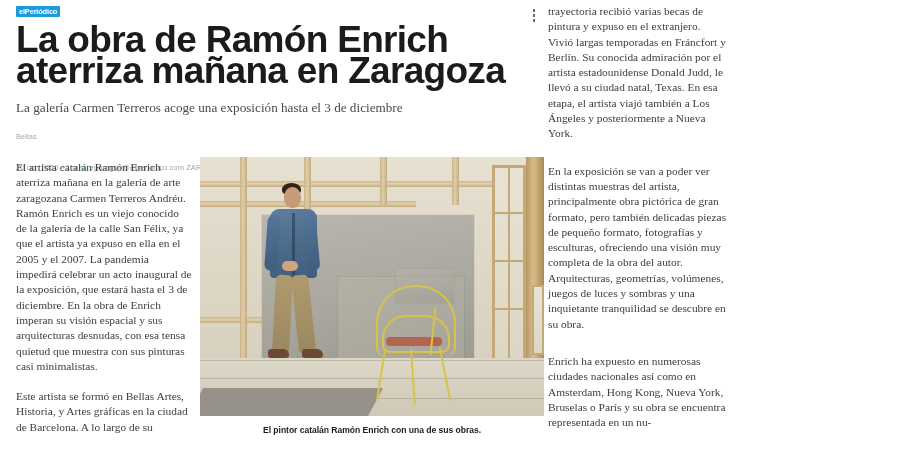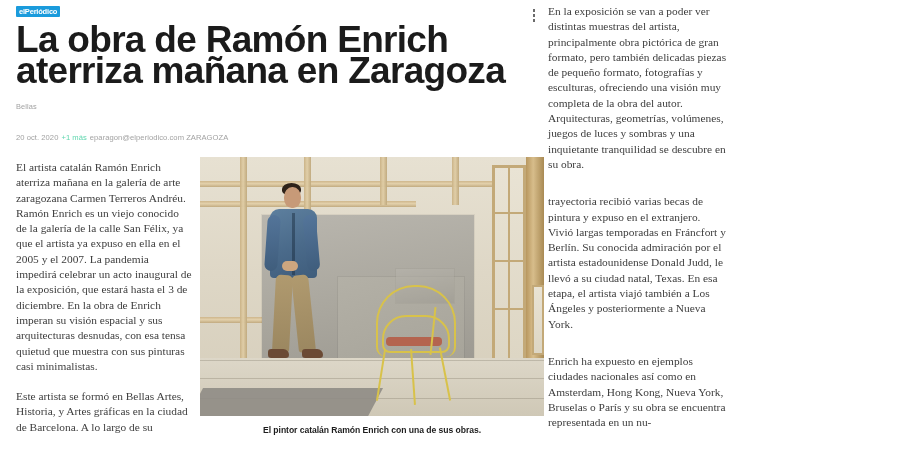--- a/index.html
+++ b/index.html
@@ -269,20 +269,21 @@
 <body>
 
 <div class="page">
 
   <div class="col-left">
 
     <div class="logo-badge">elPeriódico</div>
 
     <h1 class="headline">La obra de Ramón Enrich aterriza mañana en Zaragoza</h1>
 
+    <p class="subhead">La galería Carmen Terreros acoge una exposición hasta el 3 de diciembre</p>
 
     <div class="byline">
       <div class="section">Bellas</div>
       <div class="meta-row">
         <span>20 oct. 2020</span>
         <span class="more">+1 más</span>
         <span class="author">eparagon@elperiodico.com ZARAGOZA</span>
       </div>
     </div>
 
@@ -355,23 +356,23 @@
   </div>
 
   <div class="kebab" title="Más opciones">
     <i></i>
     <i></i>
     <i></i>
   </div>
 
   <div class="col-mid">
     <div class="bodytext">
+      <p>trayectoria recibió varias becas de pintura y expuso en el extranjero. Vivió largas temporadas en Fráncfort y Berlín. Su conocida admiración por el artista estadounidense Donald Judd, le llevó a su ciudad natal, Texas. En esa etapa, el artista viajó también a Los Ángeles y posteriormente a Nueva York.</p>
       <p>En la exposición se van a poder ver distintas muestras del artista, principalmente obra pictórica de gran formato, pero también delicadas piezas de pequeño formato, fotografías y esculturas, ofreciendo una visión muy completa de la obra del autor. Arquitecturas, geometrías, volúmenes, juegos de luces y sombras y una inquietante tranquilidad se descubre en su obra.</p>
-      <p>trayectoria recibió varias becas de pintura y expuso en el extranjero. Vivió largas temporadas en Fráncfort y Berlín. Su conocida admiración por el artista estadounidense Donald Judd, le llevó a su ciudad natal, Texas. En esa etapa, el artista viajó también a Los Ángeles y posteriormente a Nueva York.</p>
-      <p>Enrich ha expuesto en ejemplos ciudades nacionales así como en Amsterdam, Hong Kong, Nueva York, Bruselas o París y su obra se encuentra representada en un nu-</p>
+      <p>Enrich ha expuesto en numerosas ciudades nacionales así como en Amsterdam, Hong Kong, Nueva York, Bruselas o París y su obra se encuentra representada en un nu-</p>
     </div>
   </div>
 
   <div class="col-right">
     <div class="bodytext">
     </div>
   </div>
 
 </div>
 

